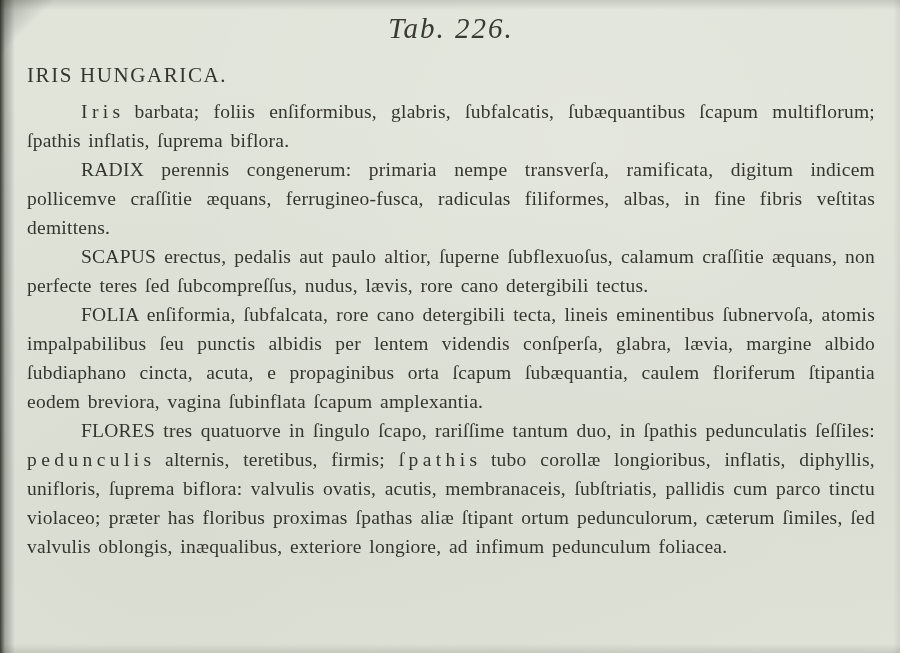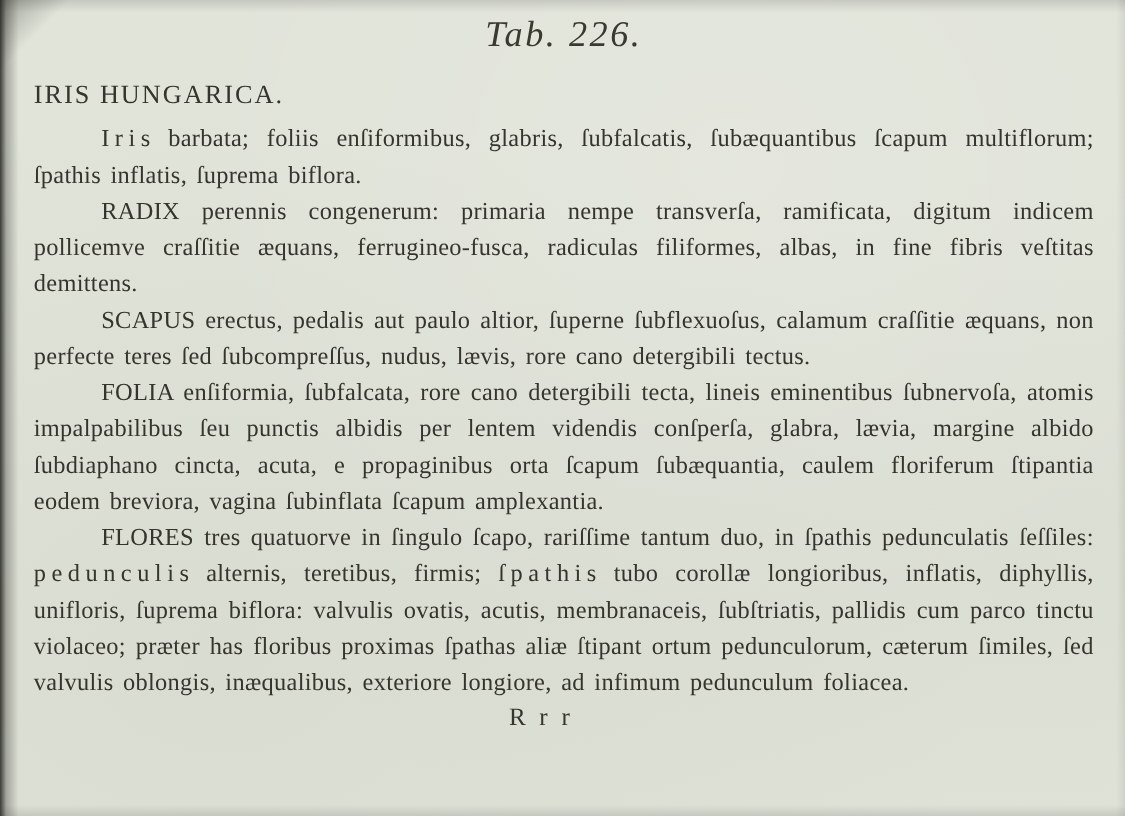--- a/index.html
+++ b/index.html
@@ -78,14 +78,13 @@
   <h1 class="heading">IRIS HUNGARICA.</h1>
 
   <div class="body-text">
     <p>I r i s barbata; foliis enſiformibus, glabris, ſubfalcatis, ſubæquantibus ſcapum multiflorum; ſpathis inflatis, ſuprema biflora.</p>
     <p>RADIX perennis congenerum: primaria nempe transverſa, ramificata, digitum indicem pollicemve craſſitie æquans, ferrugineo-fusca, radiculas filiformes, albas, in fine fibris veſtitas demittens.</p>
     <p>SCAPUS erectus, pedalis aut paulo altior, ſuperne ſubflexuoſus, calamum craſſitie æquans, non perfecte teres ſed ſubcompreſſus, nudus, lævis, rore cano detergibili tectus.</p>
     <p>FOLIA enſiformia, ſubfalcata, rore cano detergibili tecta, lineis eminentibus ſubnervoſa, atomis impalpabilibus ſeu punctis albidis per lentem videndis conſperſa, glabra, lævia, margine albido ſubdiaphano cincta, acuta, e propaginibus orta ſcapum ſubæquantia, caulem floriferum ſtipantia eodem breviora, vagina ſubinflata ſcapum amplexantia.</p>
     <p>FLORES tres quatuorve in ſingulo ſcapo, rariſſime tantum duo, in ſpathis pedunculatis ſeſſiles: p e d u n c u l i s alternis, teretibus, firmis; ſ p a t h i s tubo corollæ longioribus, inflatis, diphyllis, unifloris, ſuprema biflora: valvulis ovatis, acutis, membranaceis, ſubſtriatis, pallidis cum parco tinctu violaceo; præter has floribus proximas ſpathas aliæ ſtipant ortum pedunculorum, cæterum ſimiles, ſed valvulis oblongis, inæqualibus, exteriore longiore, ad infimum pedunculum foliacea.</p>
   </div>
 
-  <div class="signature-mark">R r r</div>
 </div>
 
 </body></html>

